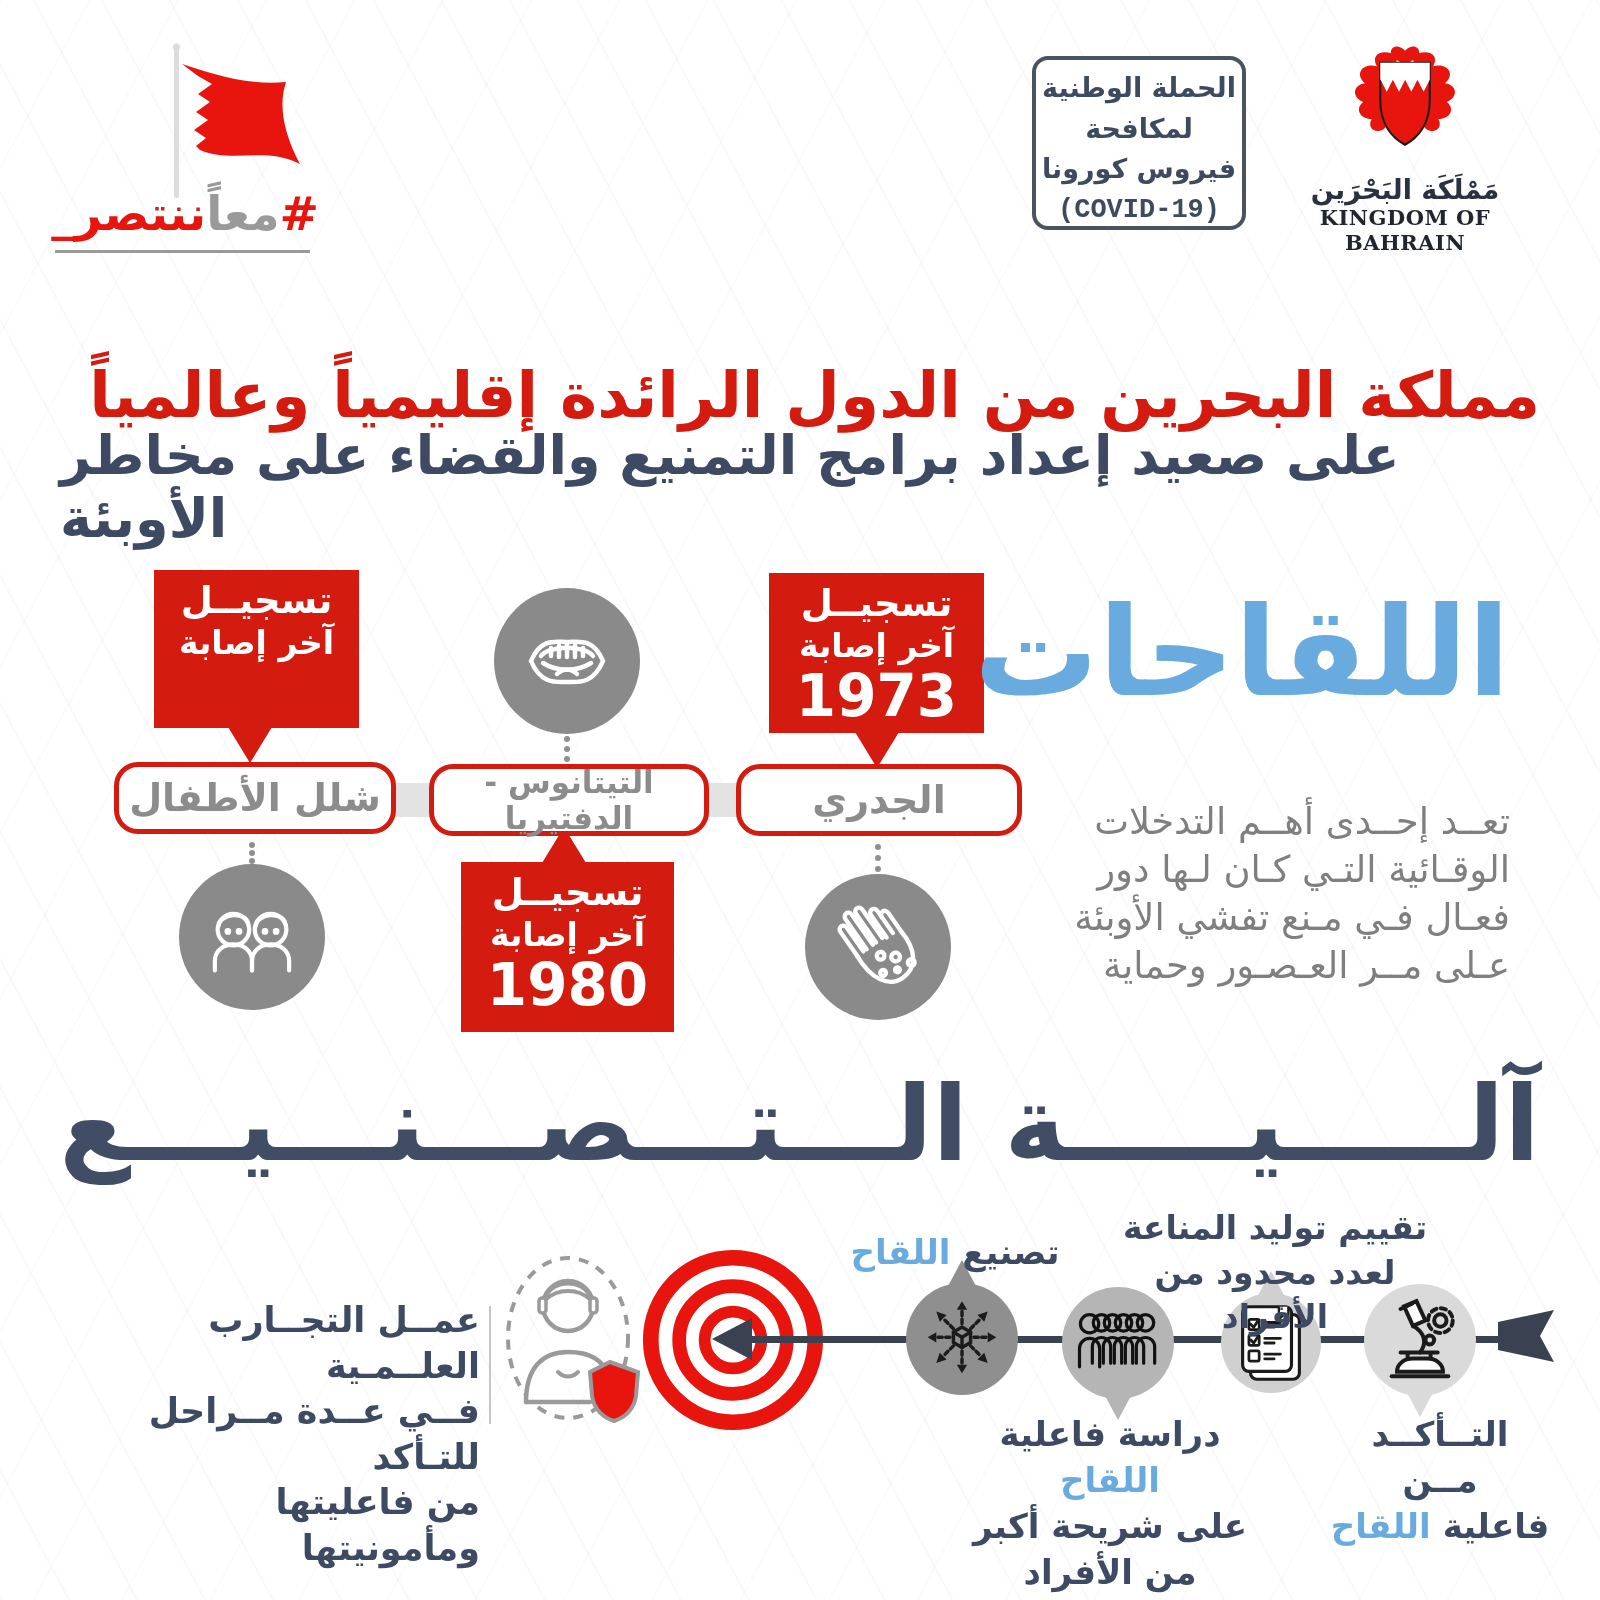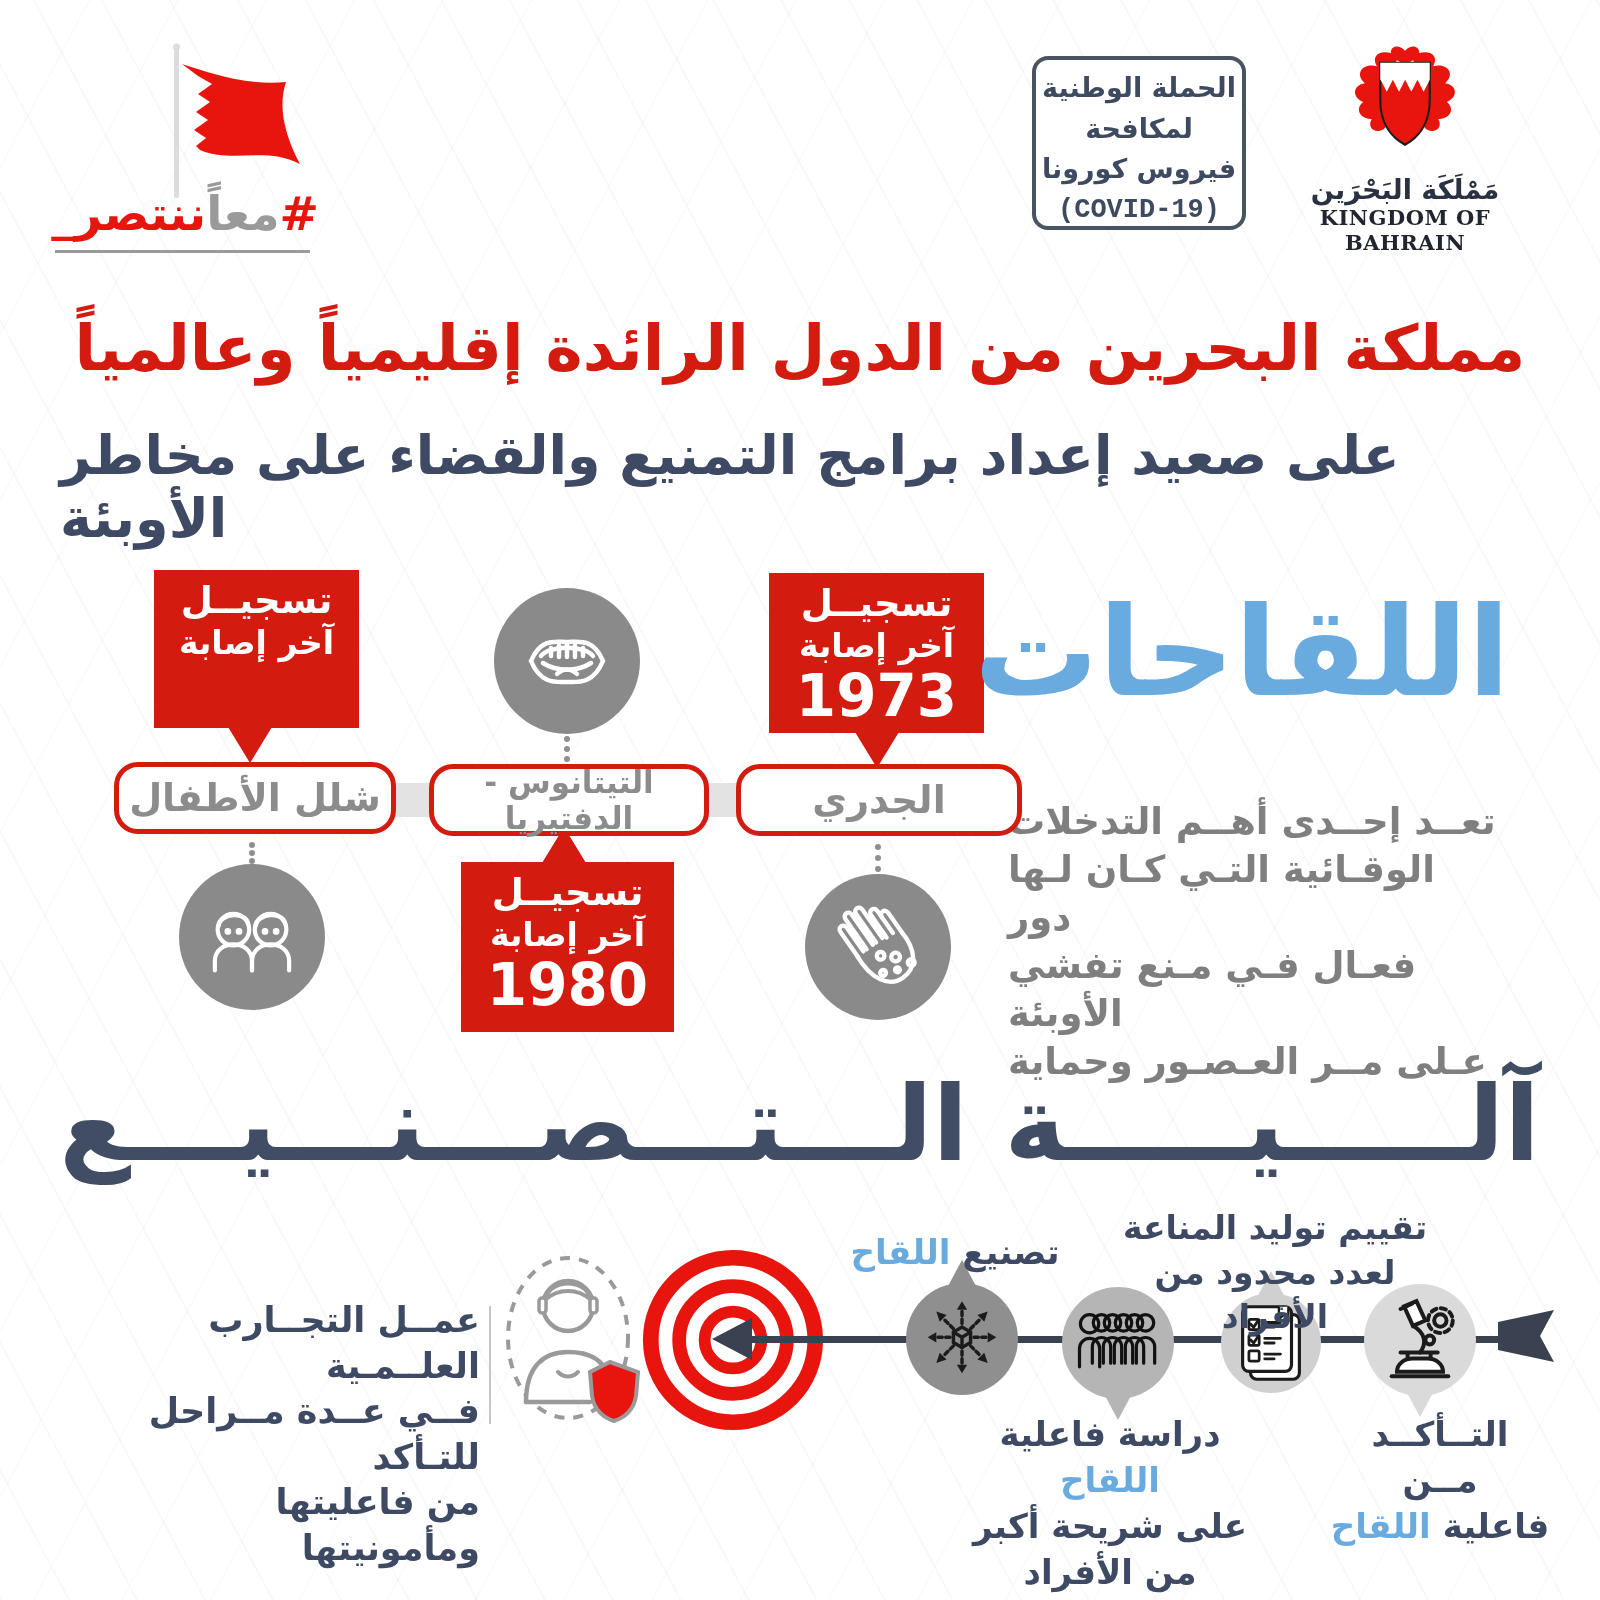--- a/index.html
+++ b/index.html
@@ -16,38 +16,38 @@
   .hashtag{display:flex;flex-direction:row-reverse;justify-content:center;font-size:47px;font-weight:bold;}
   .hred{color:#e8150f;}
   .hgray{color:#9a9a9a;}
   .hash-underline{background:#9a9a9a;height:3px;}
   .camp{border:4px solid #4a5360;border-radius:16px;background:#fff;color:#3e4a5f;
         font-weight:bold;text-align:center;font-size:27px;line-height:1.5;direction:rtl;padding-top:8px;}
   .camp .ltr{direction:ltr;font-family:Liberation Mono, monospace;}
   .emb-ar{font-size:27px;font-weight:bold;color:#2a3140;text-align:center;direction:rtl;margin-top:2px;}
   .emb-en{font-family:"DejaVu Serif",serif;font-size:21px;font-weight:bold;color:#20252f;text-align:center;letter-spacing:0.5px;}
   
-  .title-main{color:#d31b10;font-size:63px;font-weight:bold;text-align:center;direction:rtl;}
+  .title-main{color:#d31b10;font-size:63px;font-weight:bold;text-align:right;direction:rtl;margin-top:47px;}
   .title-sub{color:#3e4a63;font-size:54px;font-weight:bold;text-align:left;direction:rtl;}
   
   .callout{position:absolute;background:#d31b10;color:#ffffff;text-align:center;font-weight:bold;direction:rtl;}
   .callout .l1{font-size:37px;padding-top:10px;line-height:1.15;}
   .callout .l2{font-size:33px;line-height:1.2;}
   .callout .year{font-size:58px;line-height:1.1;direction:ltr;}
   .tail{position:absolute;width:0;height:0;border-left:22px solid transparent;border-right:22px solid transparent;}
   .tail.down{border-top:36px solid #d31b10;bottom:-35px;}
   .tail.up{border-bottom:36px solid #d31b10;top:-35px;}
   .pill{position:absolute;background:#fff;border:5px solid #d31b10;border-radius:24px;color:#8c8c8c;
         font-weight:bold;text-align:center;display:flex;align-items:center;justify-content:center;direction:rtl;z-index:2;}
   .connector{position:absolute;background:#e3e3e3;z-index:1;}
   .dotline{position:absolute;width:0;border-left:6px dotted #8f8f8f;}
   .gcirc{position:absolute;border-radius:50%;background:#8a8a8a;display:flex;align-items:center;justify-content:center;}
   
   .vax-title{color:#6aabdf;font-size:124px;font-weight:bold;text-align:right;direction:rtl;line-height:1;}
-  .vax-par{font-size:37px;color:#7f7f7f;font-weight:bold;direction:rtl;text-align:left;line-height:1.3;}
+  .vax-par{font-size:37px;color:#7f7f7f;font-weight:normal;direction:rtl;text-align:right;line-height:1.3;}
   
   .mfg-title{color:#414d64;font-size:104px;font-weight:bold;text-align:center;direction:rtl;white-space:nowrap;}
   .trials{font-size:35px;color:#3e4a63;font-weight:bold;direction:rtl;text-align:right;line-height:1.3;}
   .flow-line{position:absolute;background:#3a4150;z-index:2;}
   .flow-head{position:absolute;width:0;height:0;border-top:21px solid transparent;border-bottom:21px solid transparent;
              border-right:40px solid #3a4150;z-index:4;}
   .blob-circle{position:absolute;border-radius:50%;display:flex;align-items:center;justify-content:center;z-index:3;}
   .blob-point{position:absolute;width:0;height:0;border-left:15px solid transparent;border-right:15px solid transparent;z-index:3;}
   .plabel{position:absolute;font-weight:bold;color:#3e4a63;text-align:center;direction:rtl;line-height:1.35;z-index:4;}
   .accent{color:#6aabdf;}

